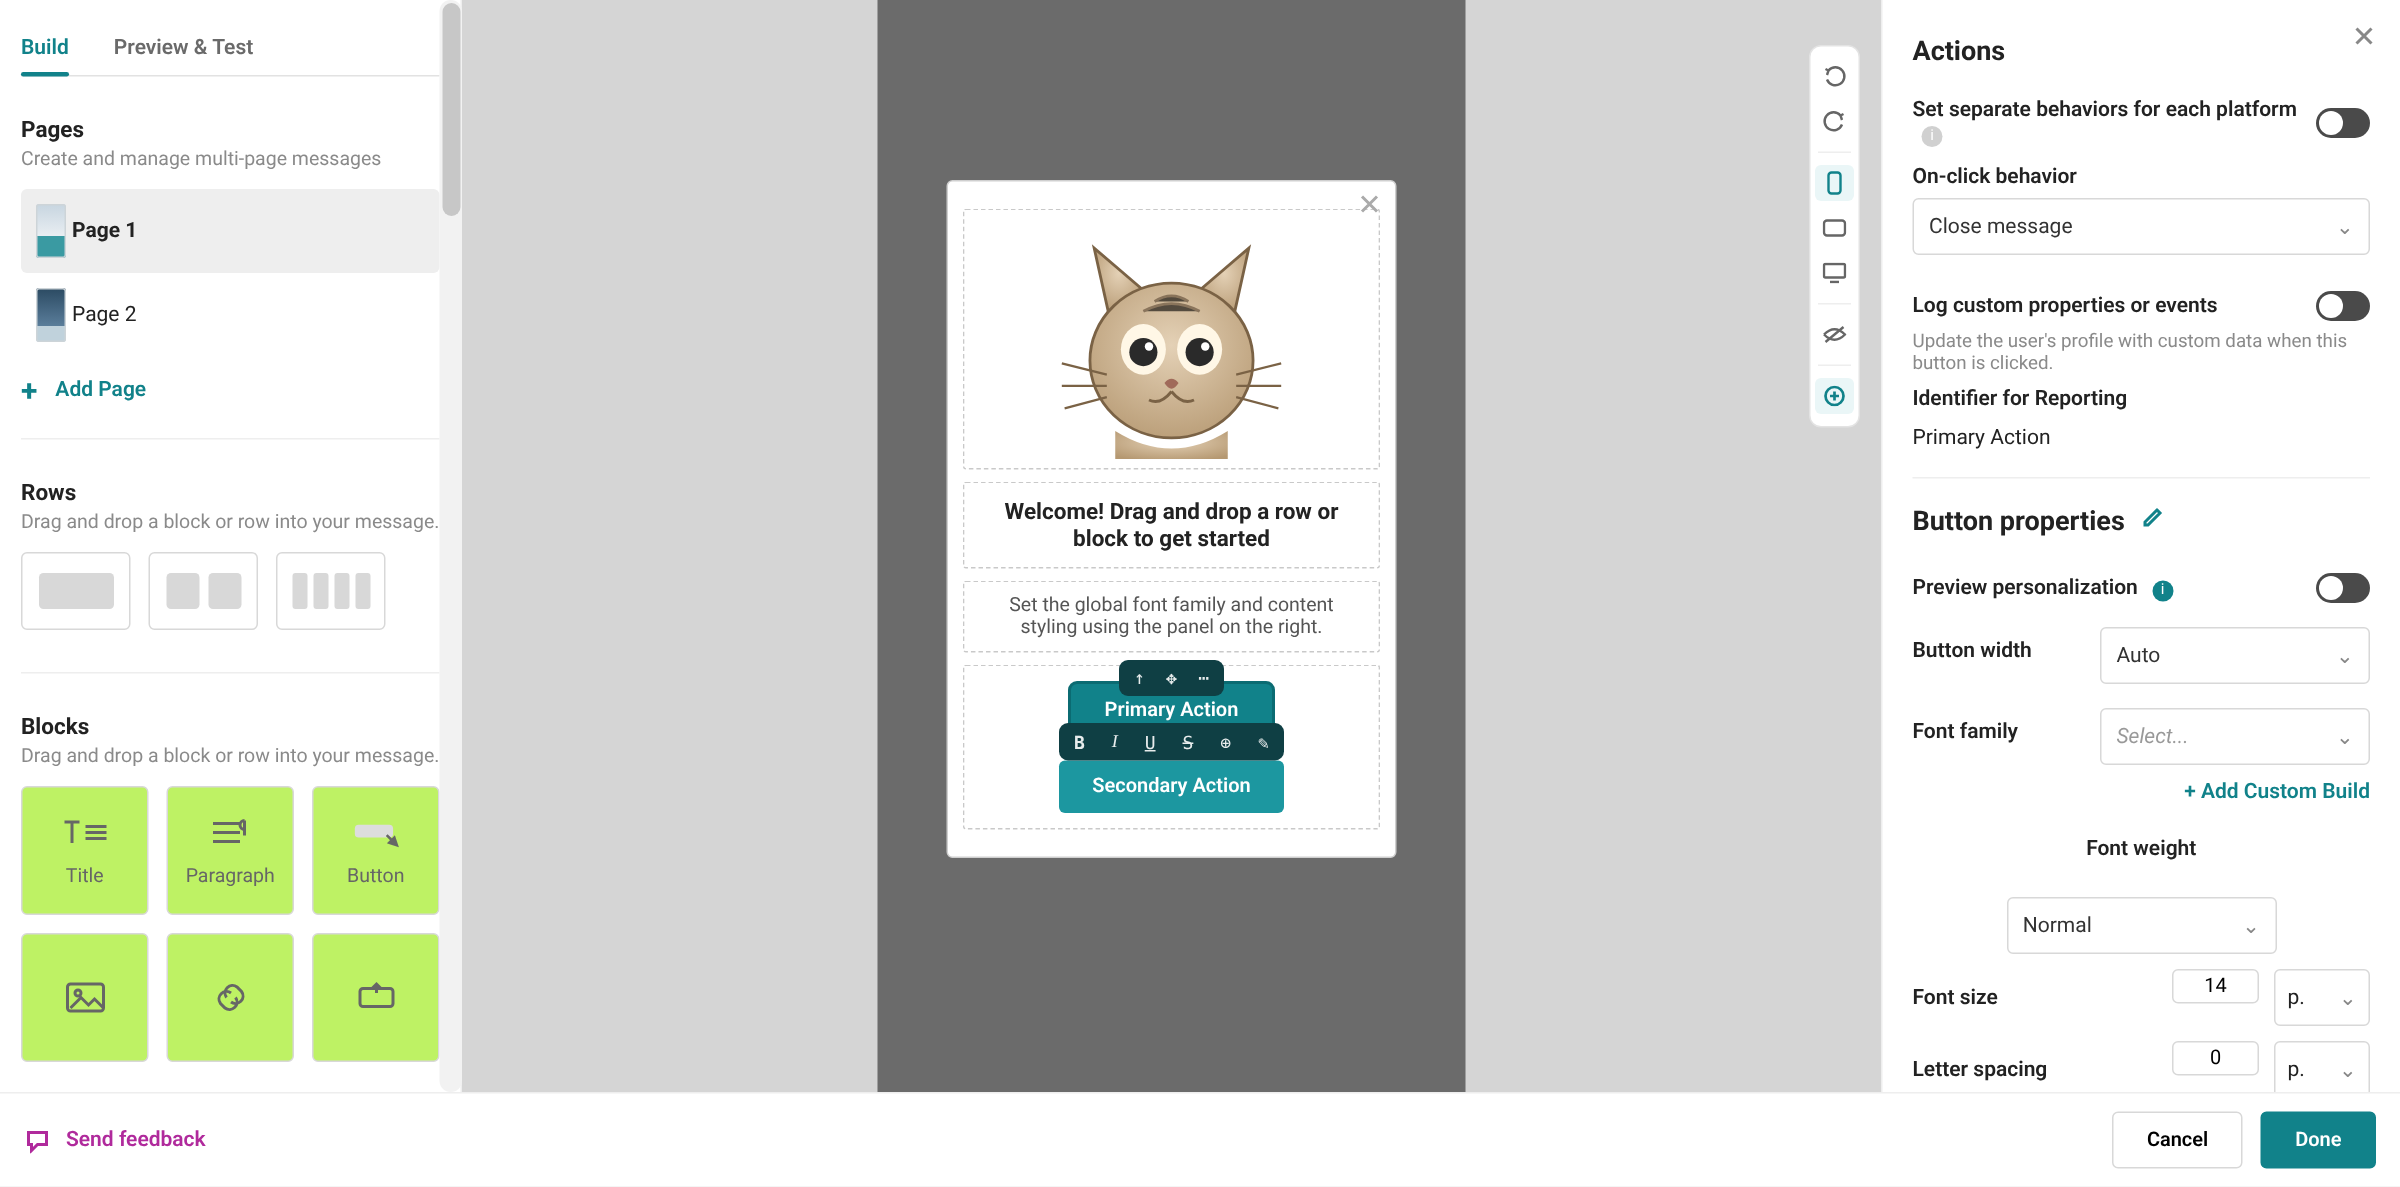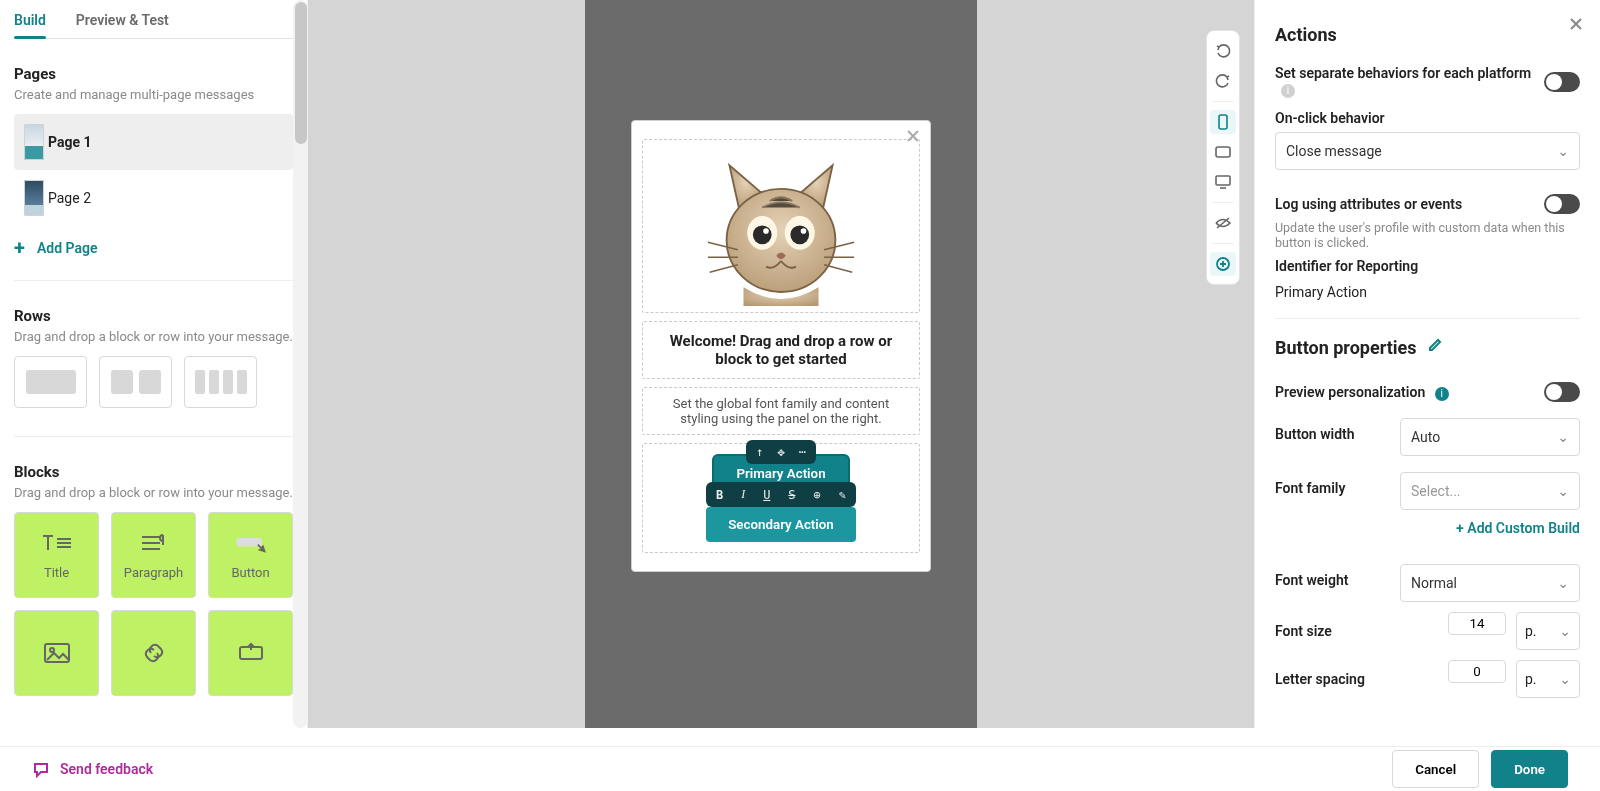--- a/index.html
+++ b/index.html
@@ -20,21 +20,21 @@
     position:absolute;left:0;top:0;width:308px;height:728px;
     background:#fff;border-right:1px solid #eee;overflow:auto;
     padding:0 14px 20px 14px;scrollbar-width:thin;
   }
   .left-scroll-gutter{
     position:absolute;left:293px;top:0;width:15px;height:728px;background:#f2f2f2;border-radius:8px;
   }
   .left-scroll-thumb{
     position:absolute;left:295px;top:2px;width:12px;height:142px;background:#c7c7c7;border-radius:6px;
   }
-  .tabs{display:flex;gap:30px;padding:12px 0 0 0;border-bottom:1px solid #e2e2e2;}
+  .tabs{display:flex;gap:30px;padding:24px 0 0 0;border-bottom:1px solid #e2e2e2;}
   .tab{padding:0 0 10px 0;font-weight:600;color:#6a6a6a;cursor:pointer;position:relative;}
   .tab.active{color:var(--teal)}
   .tab.active::after{content:"";position:absolute;left:0;right:0;bottom:-1px;height:3px;background:var(--teal);border-radius:2px;}
   .sect-title{font-weight:700;margin:26px 0 4px 0;font-size:15px;}
   .sect-hint{color:var(--muted);font-size:13px;margin:4px 0 12px 0;}
   .page-item{
     display:flex;align-items:center;gap:4px;padding:10px;border-radius:4px;cursor:pointer;
   }
   .page-item.active{background:#eeeeee;font-weight:700;}
   .page-thumb{
@@ -121,28 +121,28 @@
   .info-ic{display:inline-block;width:14px;height:14px;border-radius:50%;background:#d0d0d0;color:#fff;font-size:10px;text-align:center;line-height:14px;margin-left:6px;}
   .sect-sep{height:1px;background:#eee;margin:18px 0;}
   .pencil{color:var(--teal);margin-left:10px;cursor:pointer;}
   .inline{display:flex;align-items:center;justify-content:space-between;gap:18px;margin:10px 0;}
   .inline .flabel{flex:1;}
   .num-input{width:58px;height:23px;border:1px solid var(--border);border-radius:4px;text-align:center;}
   .unit-sel{width:64px;height:38px;border:1px solid var(--border);border-radius:4px;display:flex;align-items:center;justify-content:space-between;padding:0 8px;cursor:pointer;}
   .teal-link{color:var(--teal);font-weight:600;cursor:pointer;display:block;text-align:right;margin-top:10px;}
   
   .footer{
-    position:absolute;left:0;right:0;bottom:0;height:45px;border-top:1px solid #eee;background:#fff;
-    display:flex;align-items:center;justify-content:space-between;padding:0 32px;
+    position:absolute;left:0;right:0;bottom:0;height:63px;border-top:1px solid #eee;background:#fff;
+    display:flex;align-items:center;justify-content:space-between;padding:0 16px;
   }
   .feedback{display:flex;align-items:center;gap:10px;color:#b02a9c;font-weight:600;cursor:pointer;}
   .foot-btns{display:flex;gap:12px;}
   .btn{height:38px;padding:0 22px;border-radius:4px;border:1px solid var(--border);background:#fff;cursor:pointer;font-weight:600;}
   .btn.primary{background:var(--teal);color:#fff;border-color:var(--teal);}
-  .italic{color:#999;}
+  .italic{font-style:italic;color:#999;}
 </style>
 </head>
 <body>
 
 <div class="left">
   <div class="tabs">
     <div class="tab active">Build</div>
     <div class="tab">Preview &amp; Test</div>
   </div>
 
@@ -396,21 +396,21 @@
 
   <div style="margin-top:12px;">
     <div class="flabel">On-click behavior</div>
     <div class="select">
       <span>Close message</span>
       <span class="chev">⌄</span>
     </div>
   </div>
 
   <div class="lbl-row" style="margin-top:24px;">
-    <span class="flabel">Log using attributes or events</span>
+    <span class="flabel">Log custom properties or events</span>
     <div class="toggle"></div>
   </div>
   <div class="fhint" style="margin-top:4px;">Update the user's profile with custom data when this button is clicked.</div>
 
   <div class="flabel" style="margin-top:8px;">Identifier for Reporting</div>
   <div style="margin-top:10px;">Primary Action</div>
 
   <div class="sect-sep"></div>
 
   <div style="display:flex;align-items:flex-start;">
@@ -440,21 +440,21 @@
 
   <div class="inline">
     <div class="flabel">Font family</div>
     <div class="select small">
       <span class="italic">Select...</span>
       <span class="chev">⌄</span>
     </div>
   </div>
   <span class="teal-link">+ Add Custom Build</span>
 
-  <div class="inline" style="margin-top:22px;">
+  <div class="inline" style="margin-top:22px;flex-direction:column;">
     <div class="flabel">Font weight</div>
     <div class="select small">
       <span>Normal</span>
       <span class="chev">⌄</span>
     </div>
   </div>
 
   <div class="inline">
     <div class="flabel">Font size</div>
     <div style="display:flex;gap:10px;">

